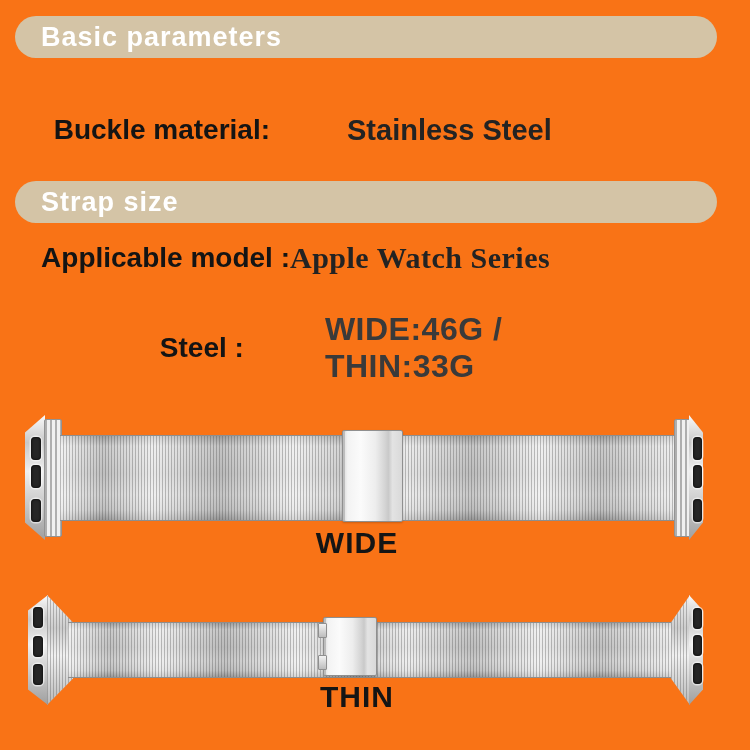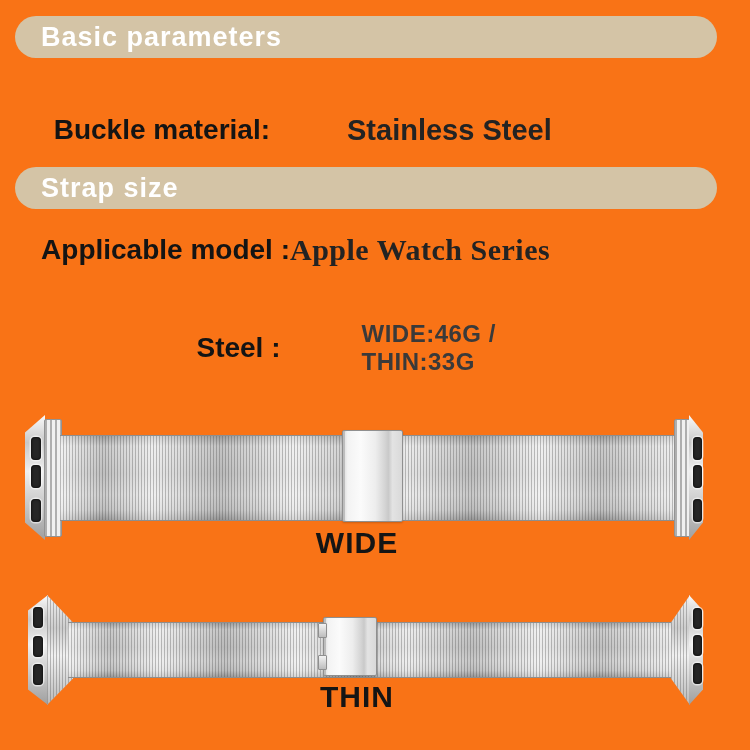--- a/index.html
+++ b/index.html
@@ -6,34 +6,34 @@
   #stage{position:relative;width:750px;height:750px;background:#f97316;overflow:hidden;
          font-family:"Liberation Sans",sans-serif;}
 
   
   .banner{position:absolute;left:15px;width:702px;height:42px;border-radius:21px;
           background:var(--banner-bg,#d4c4a6);}
   .banner-text{display:block;padding-left:26px;line-height:42px;
           font-weight:bold;font-size:27px;letter-spacing:1px;
           color:var(--banner-text,#ffffff);}
   #banner-basic{top:16px;}
-  #banner-strap{top:167px;}
+  #banner-strap{top:181px;}
 
   
   .spec-row{position:absolute;left:0;width:608px;height:40px;
             display:flex;align-items:center;}
   .spec-label{font-weight:bold;color:var(--label-text,#141414);text-align:right;}
   .spec-value{font-weight:bold;color:var(--value-text,#232323);}
   .row-buckle{top:110px;}
   .row-buckle .spec-label{width:270px;font-size:28px;}
   .row-buckle .spec-value{margin-left:77px;font-size:29px;}
-  .row-model{top:230px;} .row-wrist{top:288px;} .row-weight{top:328px;}
+  .row-model{top:238px;} .row-wrist{top:288px;} .row-weight{top:328px;}
   .row-model .spec-label,.row-wrist .spec-label,.row-weight .spec-label{width:290px;font-size:28px;}
   .serif-val{font-family:"Liberation Serif",serif;font-size:30px;letter-spacing:0.5px;}
-  .row-weight .spec-value{margin-left:81px;font-size:24px;color:var(--weight-value-text,#3a3a3a);letter-spacing:0.5px;}
+  .row-weight .spec-value{margin-left:81px;font-size:32px;color:var(--weight-value-text,#3a3a3a);letter-spacing:0.5px;}
 
   
   .band{position:absolute;}
   #band-wide{left:25px;top:413px;width:680px;height:130px;}
   #band-thin{left:28px;top:593px;width:678px;height:115px;}
 
   .cap{position:absolute;
        background:linear-gradient(180deg,#fbfbfb 0%,#c8c8c8 22%,#efefef 45%,#d2d2d2 65%,#9f9f9f 100%);}
   .cap-l{clip-path:polygon(0 14%,100% 0,100% 100%,0 86%);}
   .cap-r{clip-path:polygon(0 0,100% 14%,100% 86%,0 100%);}

